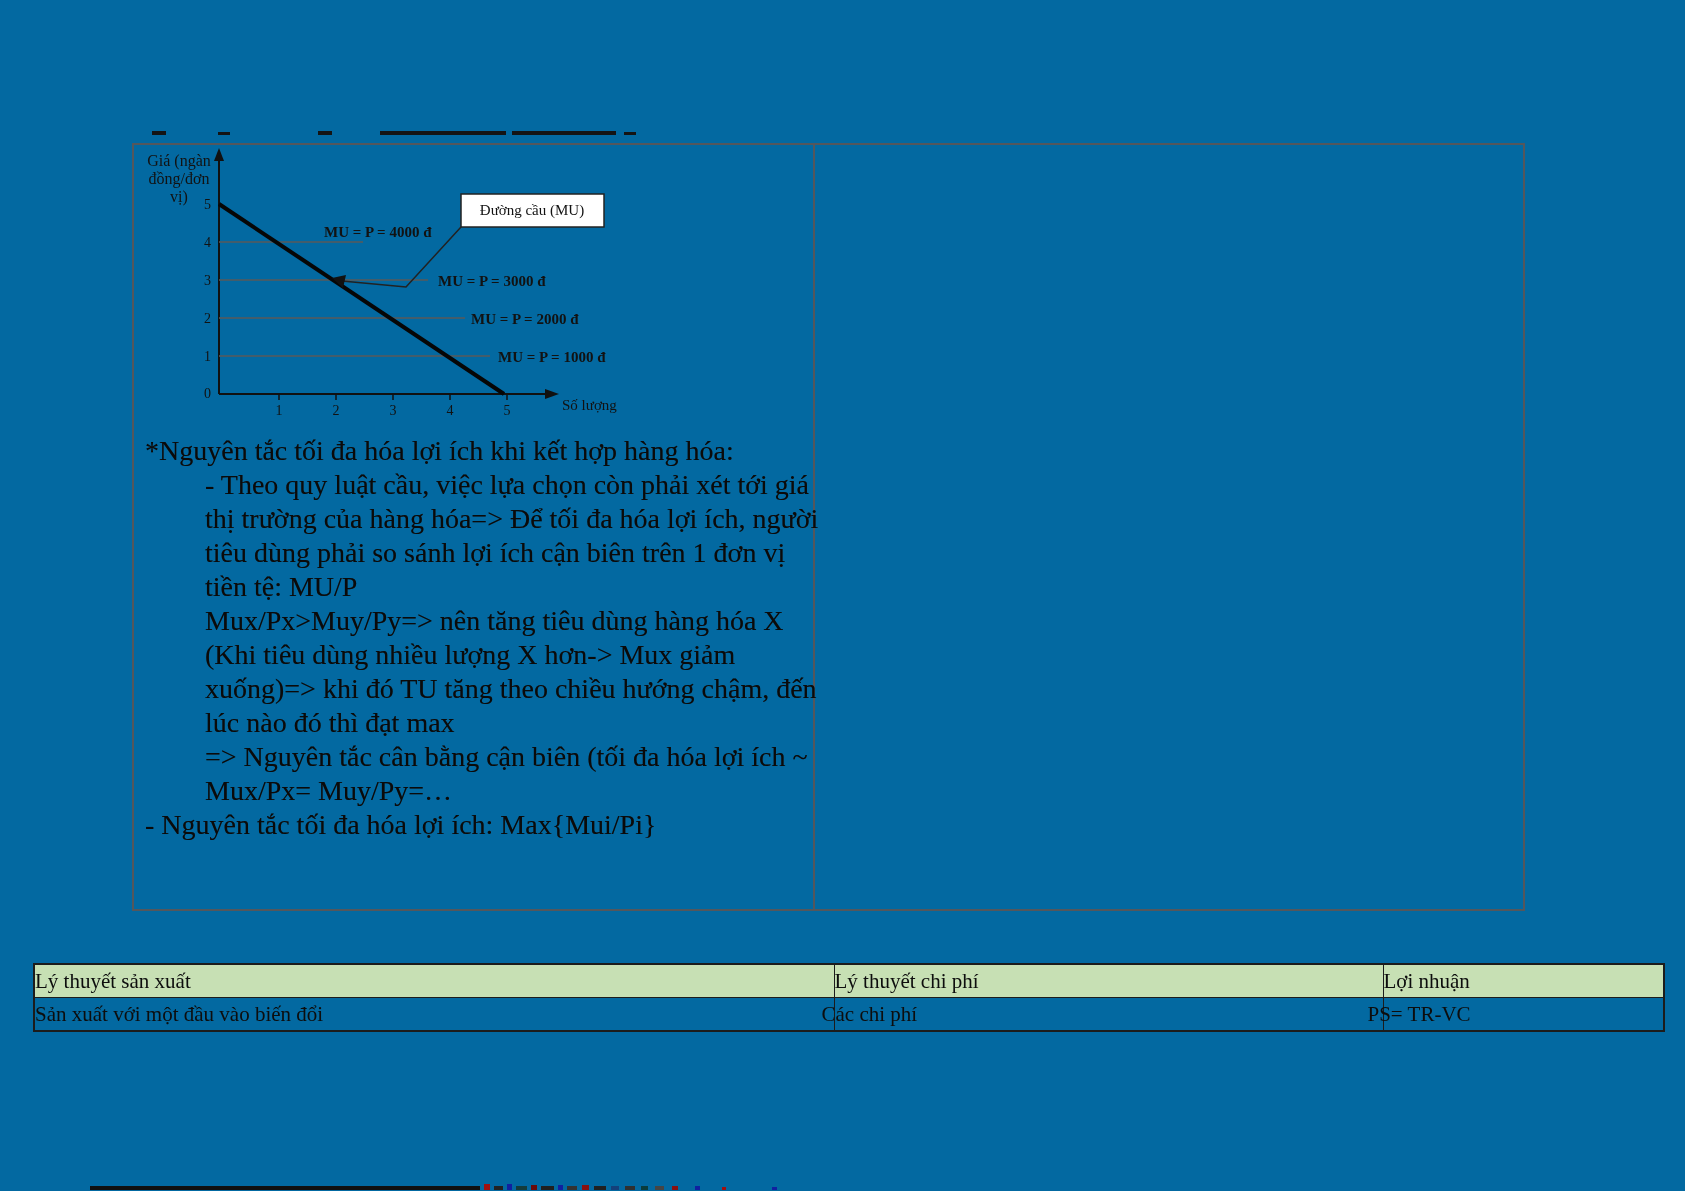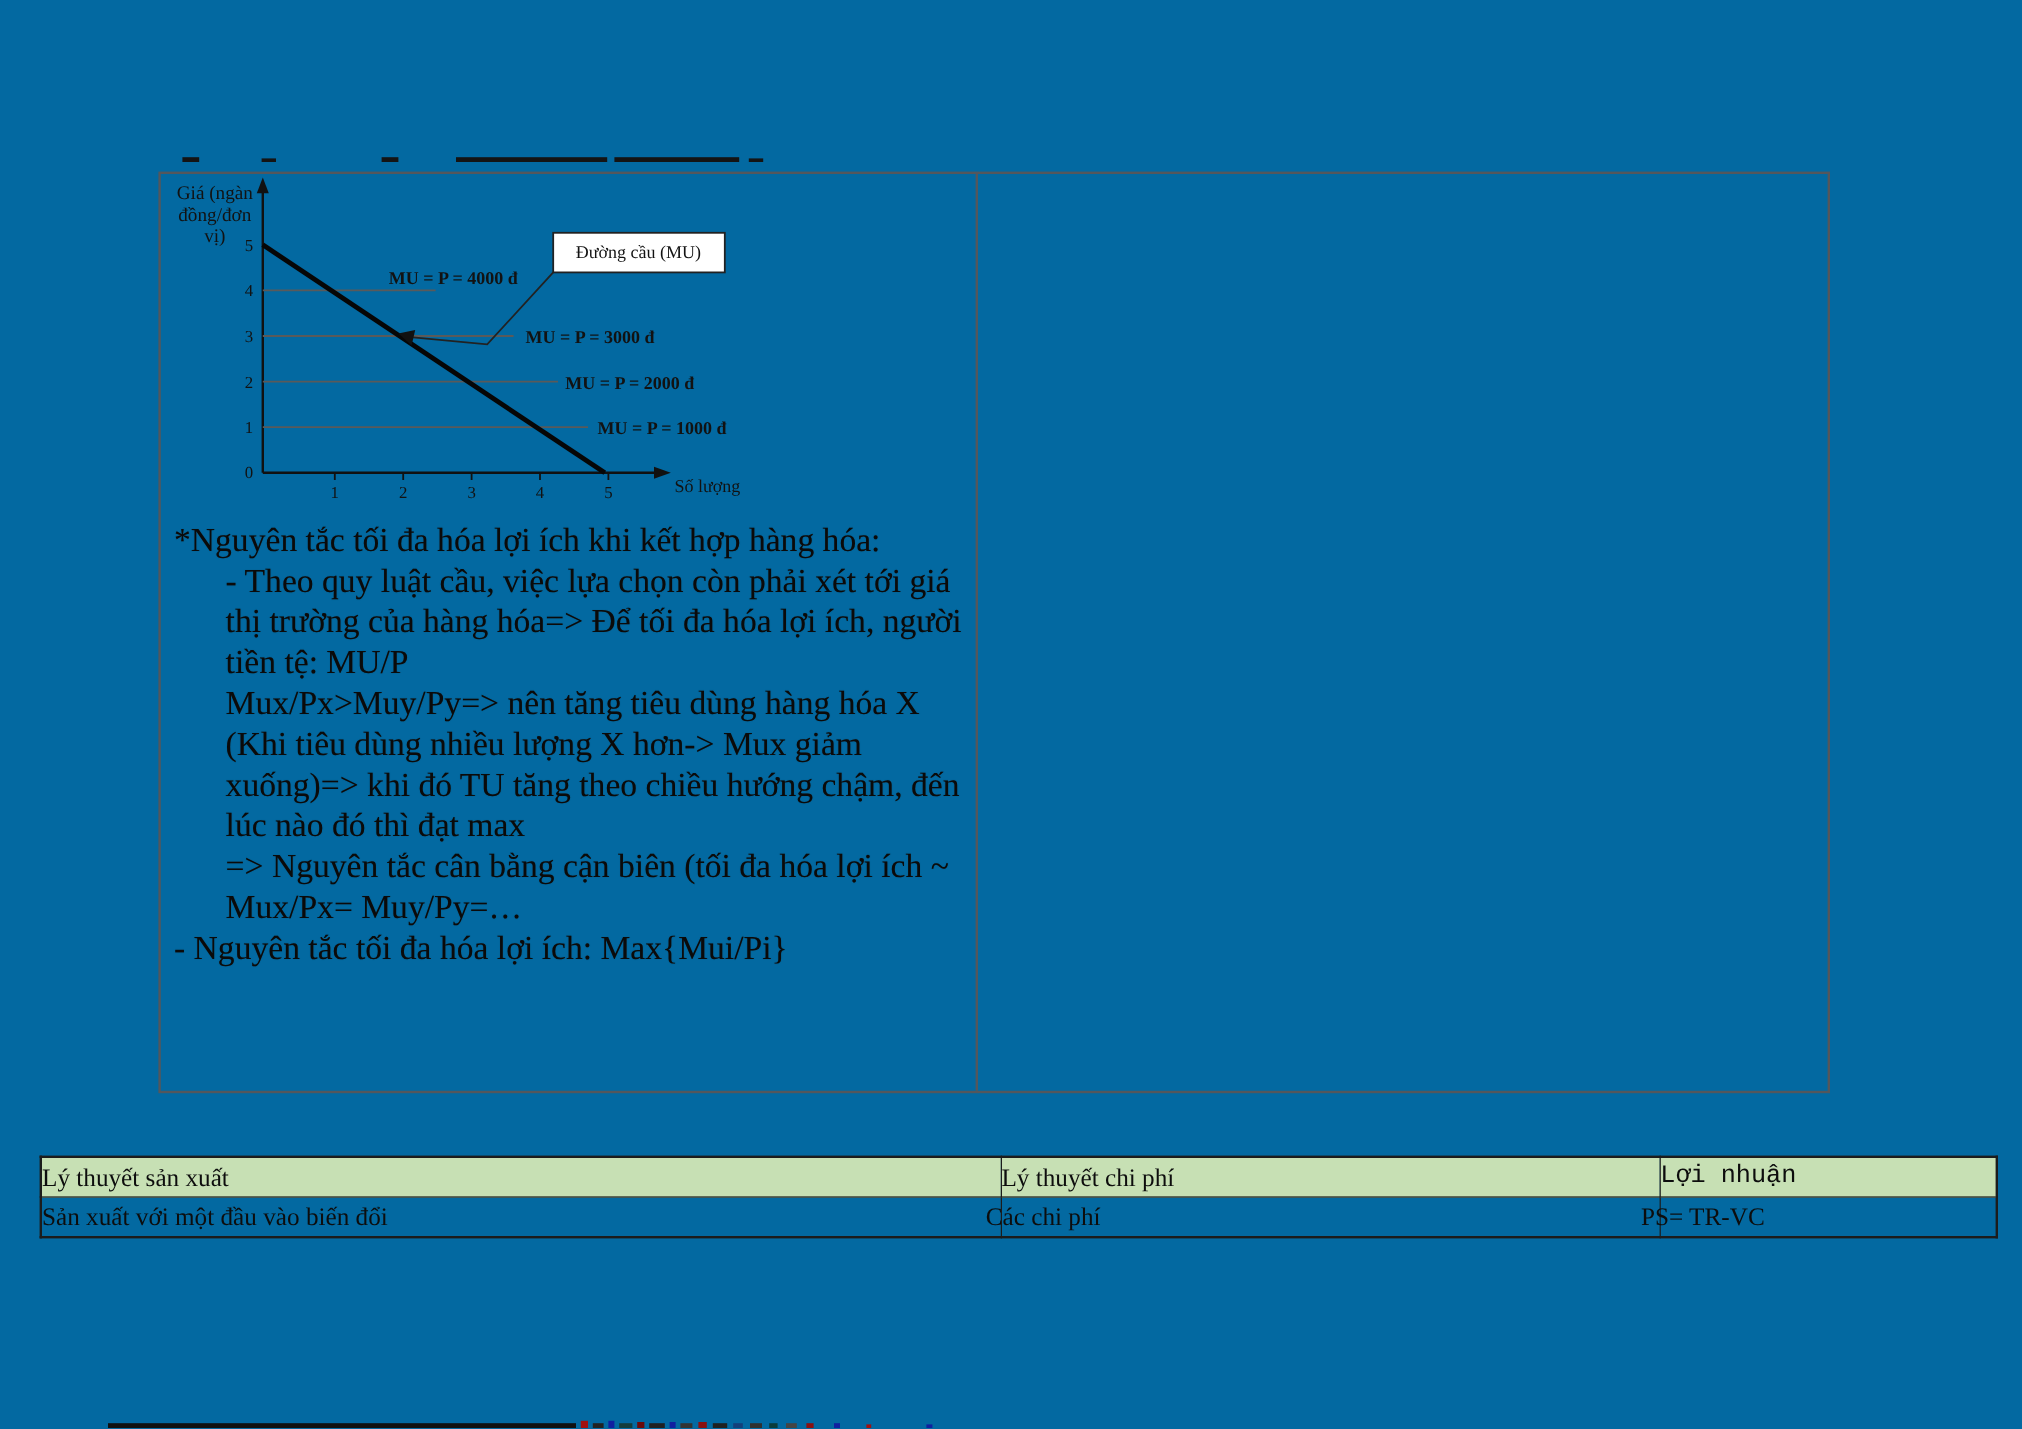--- a/index.html
+++ b/index.html
@@ -14,31 +14,31 @@
   
   .dash{position:absolute;background:#141414;}
 
   
   .figure{position:absolute;left:138px;top:147px;}
   .figure text{font-family:"Liberation Serif","DejaVu Serif",serif;fill:#121212;}
 
   
   .notes{position:absolute;left:145px;top:434px;width:645px;font-size:28px;line-height:34px;
          color:#0a0a0a;white-space:nowrap;text-shadow:0 0 0.6px rgba(40,40,40,.55);}
-  .notes .ind{margin-left:43px;}
+  .notes .ind{margin-left:60px;}
 
   
   .summary{position:absolute;left:33px;top:963px;border-collapse:collapse;table-layout:fixed;
            width:1630px;font-size:21px;padding-left:20px;}
   .summary th,.summary td{border:1px solid #1c1c1c;height:32px;padding:0;overflow:visible;
            font-weight:normal;text-align:left;vertical-align:middle;white-space:nowrap;line-height:30px;}
   .summary{border:2px solid #1c1c1c;}
   .summary thead th{background:#c7e0b4;}
   .c1{width:800px;} .c2{width:549px;} .c3{width:281px;}
-  .pad1{padding-left:9px;} .pad2{padding-left:11px;} .pad3{padding-left:12px;font-family:Liberation Mono, monospace;}
+  .pad1{padding-left:9px;} .pad2{padding-left:11px;} .pad3{padding-left:12px;}
   .shiftA{position:relative;left:-13px;z-index:2;margin-top:46px;}
   .shiftB{position:relative;left:-16px;z-index:2;}
 
   
   .frag{position:absolute;}
 </style>
 </head>
 <body>
 
 <div class="page">
@@ -100,20 +100,21 @@
     <rect x="323" y="47" width="143" height="33" fill="#ffffff" stroke="#222" stroke-width="1.5"></rect>
     <text x="394" y="68" font-size="15" text-anchor="middle">Đường cầu (MU)</text>
     <polyline points="323,80 268,140 204,134" fill="none" stroke="#222" stroke-width="1.5"></polyline>
     <polygon points="194,131 208,128 205,141" fill="#111"></polygon>
   </svg>
 
   <div class="notes">
     <div>*Nguyên tắc tối đa hóa lợi ích khi kết hợp hàng hóa:</div>
     <div class="ind">- Theo quy luật cầu, việc lựa chọn còn phải xét tới giá</div>
     <div class="ind">thị trường của hàng hóa=&gt; Để tối đa hóa lợi ích, người</div>
+    <div class="ind">tiêu dùng phải so sánh lợi ích cận biên trên 1 đơn vị</div>
     <div class="ind">tiền tệ: MU/P</div>
     <div class="ind">Mux/Px&gt;Muy/Py=&gt; nên tăng tiêu dùng hàng hóa X</div>
     <div class="ind">(Khi tiêu dùng nhiều lượng X hơn-&gt; Mux giảm</div>
     <div class="ind">xuống)=&gt; khi đó TU tăng theo chiều hướng chậm, đến</div>
     <div class="ind">lúc nào đó thì đạt max</div>
     <div class="ind">=&gt; Nguyên tắc cân bằng cận biên (tối đa hóa lợi ích ~</div>
     <div class="ind">Mux/Px= Muy/Py=…</div>
     <div>- Nguyên tắc tối đa hóa lợi ích: Max{Mui/Pi}</div>
   </div>
 

